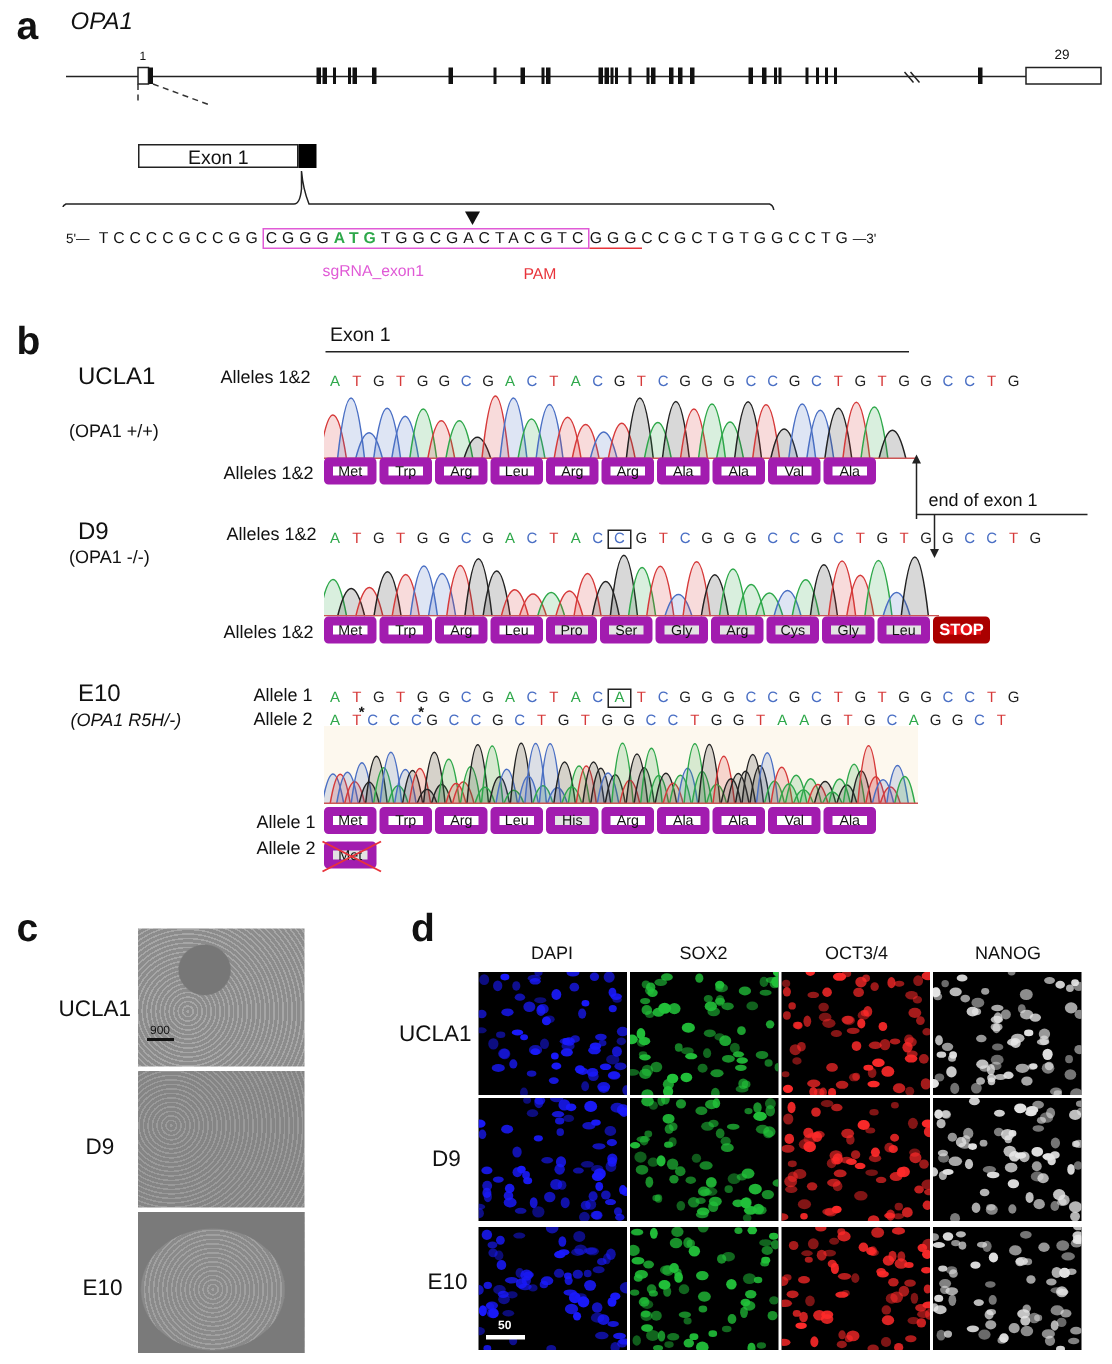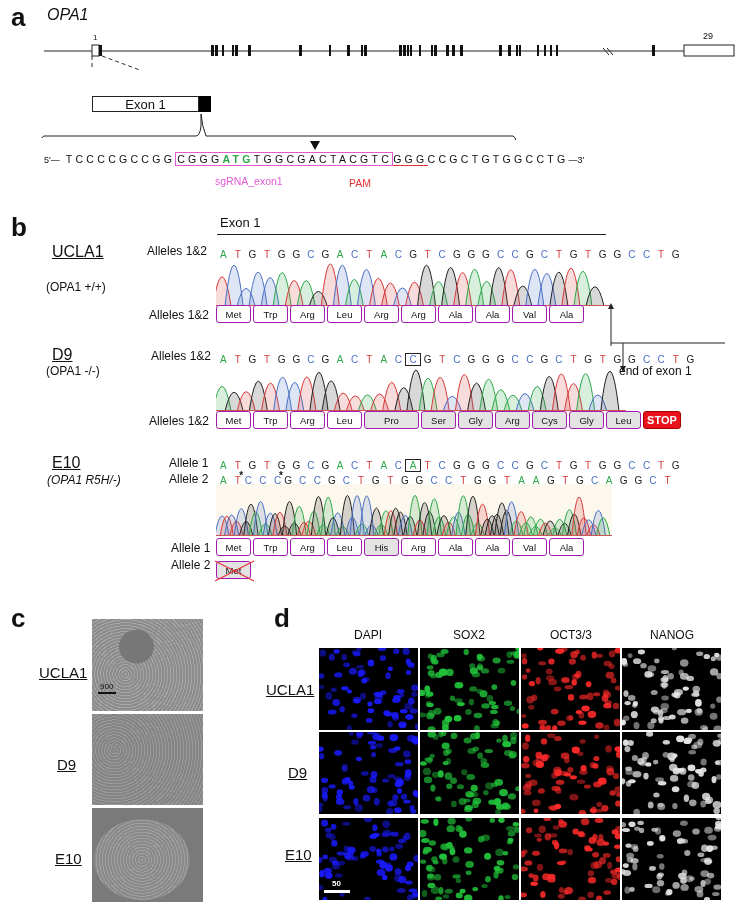--- a/index.html
+++ b/index.html
@@ -4,25 +4,25 @@
 <style>
   html, body { margin:0; padding:0; background:#fff; }
   body { width:741px; height:909px; position:relative; overflow:hidden; font-family:"Liberation Sans", sans-serif; color:#111; }
   .abs { position:absolute; }
   .panel-letter { font-weight:bold; font-size:26px; }
   .gene-title { font-style:italic; font-size:16px; }
   .seq { font-size:10.5px; letter-spacing:3.3px; white-space:nowrap; }
   .nt { display:inline-block; width:14.6px; text-align:center; font-size:10px; }
   .nt-A { color:#2ea84a; } .nt-T { color:#d63a3a; } .nt-G { color:#222; } .nt-C { color:#4a6fc4; }
   .aa-row { display:flex; gap:2px; }
-  .aa { height:18px; border:1px solid #a21caf; border-radius:3px; font-size:9.5px; display:flex; align-items:center; justify-content:center; background:#fff; box-sizing:border-box; }
+  .aa { height:18px; border:6px solid #a21caf; border-radius:3px; font-size:9.5px; display:flex; align-items:center; justify-content:center; background:#fff; box-sizing:border-box; }
   .aa.shaded { background:#e3e3e3; }
   .aa.stop { background:#e8131a; color:#fff; font-weight:bold; border-color:#a00; font-size:11px; }
   .label { font-size:12px; }
-  .sample-name { font-size:16px;text-decoration:underline; }
+  .sample-name { font-size:16px; }
   .genotype { font-size:12px; }
   .micro { background:#888; }
   .if-cell { position:absolute; background:#000; overflow:hidden; }
   .if-head { font-size:12px; text-align:center; }
 </style>
 </head>
 <body>
 
 <div class="abs panel-letter" style="left:11px;top:2px;">a</div>
 <div class="abs gene-title" style="left:47px;top:6px;">OPA1</div>
@@ -149,21 +149,21 @@
     <div class="aa" style="width: 35px;">Ala</div>
   </div>
 
 <svg class="abs" style="left:600px;top:300px;" width="140" height="75">
   <line x1="11" y1="6" x2="11" y2="46" stroke="#222"></line>
   <polygon points="8,9 14,9 11,3" fill="#222"></polygon>
   <line x1="11" y1="43" x2="125" y2="43" stroke="#222"></line>
   <line x1="23" y1="43" x2="23" y2="68" stroke="#222"></line>
   <polygon points="20,66 26,66 23,72" fill="#222"></polygon>
 </svg>
-<div class="abs" style="left:619px;top:326px;font-size:12px;margin-top:38px;">end of exon 1</div>
+<div class="abs" style="left:619px;top:326px;font-size:12px;">end of exon 1</div>
 
 <div class="abs sample-name" style="left:52px;top:346px;">D9</div>
 <div class="abs genotype" style="left:46px;top:364px;">(OPA1 -/-)</div>
 <div class="abs label" style="left:151px;top:349px;">Alleles 1&amp;2</div>
 <div class="abs" style="left: 216px; top: 349px; white-space: nowrap;"><span class="nt nt-A">A</span><span class="nt nt-T">T</span><span class="nt nt-G">G</span><span class="nt nt-T">T</span><span class="nt nt-G">G</span><span class="nt nt-G">G</span><span class="nt nt-C">C</span><span class="nt nt-G">G</span><span class="nt nt-A">A</span><span class="nt nt-C">C</span><span class="nt nt-T">T</span><span class="nt nt-A">A</span><span class="nt nt-C">C</span><span class="nt nt-C" style="outline: rgb(34, 34, 34) solid 1px;">C</span><span class="nt nt-G">G</span><span class="nt nt-T">T</span><span class="nt nt-C">C</span><span class="nt nt-G">G</span><span class="nt nt-G">G</span><span class="nt nt-G">G</span><span class="nt nt-C">C</span><span class="nt nt-C">C</span><span class="nt nt-G">G</span><span class="nt nt-C">C</span><span class="nt nt-T">T</span><span class="nt nt-G">G</span><span class="nt nt-T">T</span><span class="nt nt-G">G</span><span class="nt nt-G">G</span><span class="nt nt-C">C</span><span class="nt nt-C">C</span><span class="nt nt-T">T</span><span class="nt nt-G">G</span></div>
 <svg class="abs" style="left:216px;top:363px;" width="410" height="48">
     <path d="M-3.09090909090909 48 Q6 -1.3495198902606305 15.09090909090909 48" fill="rgba(46,168,74,0.18)" stroke="#2ea84a" stroke-width="1"></path>
     <path d="M9.030303030303031 48 Q18.12121212121212 10.544238683127574 27.21212121212121 48" fill="rgba(60,60,60,0.2)" stroke="#222" stroke-width="1"></path>
     <path d="M21.151515151515152 48 Q30.242424242424242 9.359807956104255 39.33333333333333 48" fill="rgba(214,58,58,0.18)" stroke="#d63a3a" stroke-width="1"></path>
     <path d="M33.272727272727266 48 Q42.36363636363636 -11.81639231824417 51.45454545454545 48" fill="rgba(60,60,60,0.2)" stroke="#222" stroke-width="1"></path>
@@ -197,21 +197,21 @@
     <path d="M372.6666666666667 48 Q381.75757575757575 15.974279835390945 390.8484848484848 48" fill="rgba(74,111,196,0.18)" stroke="#4a6fc4" stroke-width="1"></path>
     <path d="M384.7878787878788 48 Q393.8787878787879 -31.185459533607684 402.96969696969694 48" fill="rgba(60,60,60,0.2)" stroke="#222" stroke-width="1"></path>
     <line x1="0" y1="47.5" x2="410" y2="47.5" stroke="#c55" stroke-width="1"></line>
   </svg>
 <div class="abs label" style="left:149px;top:414px;">Alleles 1&amp;2</div>
 <div class="abs aa-row" style="left:216px;top:411px;">
     <div class="aa" style="width: 35px;">Met</div>
     <div class="aa" style="width: 35px;">Trp</div>
     <div class="aa" style="width: 35px;">Arg</div>
     <div class="aa" style="width: 35px;">Leu</div>
-    <div class="aa shaded" style="width: 55px;">Pro</div>
+    <div class="aa shaded" style="width: 34px;">Pro</div>
     <div class="aa shaded" style="width: 35px;">Ser</div>
     <div class="aa shaded" style="width: 35px;">Gly</div>
     <div class="aa shaded" style="width: 35px;">Arg</div>
     <div class="aa shaded" style="width: 35px;">Cys</div>
     <div class="aa shaded" style="width: 35px;">Gly</div>
     <div class="aa shaded" style="width: 35px;">Leu</div>
     <div class="aa stop" style="width: 38px;">STOP</div>
   </div>
 
 <div class="abs sample-name" style="left:52px;top:454px;">E10</div>
@@ -334,21 +334,21 @@
   <div class="abs" style="left:6px;top:73px;width:18px;height:2px;background:#111;"></div>
   <div class="abs" style="left:8px;top:63px;font-size:8px;color:#111;">900</div>
 </div>
 <div class="abs sample-name" style="left:39px;top:664px;font-size:15px;">UCLA1</div>
 <div class="abs sample-name" style="left:57px;top:756px;font-size:15px;">D9</div>
 <div class="abs sample-name" style="left:55px;top:850px;font-size:15px;">E10</div>
 
 <div class="abs panel-letter" style="left:274px;top:603px;">d</div>
 <div class="abs if-head" style="left:319px;top:628px;width:98px;">DAPI</div>
 <div class="abs if-head" style="left:420px;top:628px;width:98px;">SOX2</div>
-<div class="abs if-head" style="left:522px;top:628px;width:98px;">OCT3/3</div>
+<div class="abs if-head" style="left:522px;top:628px;width:98px;">OCT3/4</div>
 <div class="abs if-head" style="left:623px;top:628px;width:98px;">NANOG</div>
 
 <div class="abs sample-name" style="left:266px;top:681px;font-size:15px;">UCLA1</div>
 <div class="abs sample-name" style="left:288px;top:764px;font-size:15px;">D9</div>
 <div class="abs sample-name" style="left:285px;top:846px;font-size:15px;">E10</div>
 
 <div class="abs" id="if-grid" style="left:319px;top:648px;width:403px;height:252px;">
     <div class="if-cell" style="left: 0px; top: 0px; width: 99px; height: 82px;"><svg width="99" height="82">
         <ellipse cx="89.5" cy="24.4" rx="2.7" ry="2.4" fill="#1a1aff" opacity="0.87"></ellipse>
         <ellipse cx="19.3" cy="26.9" rx="4.1" ry="2.6" fill="#1a1aff" opacity="0.79"></ellipse>

